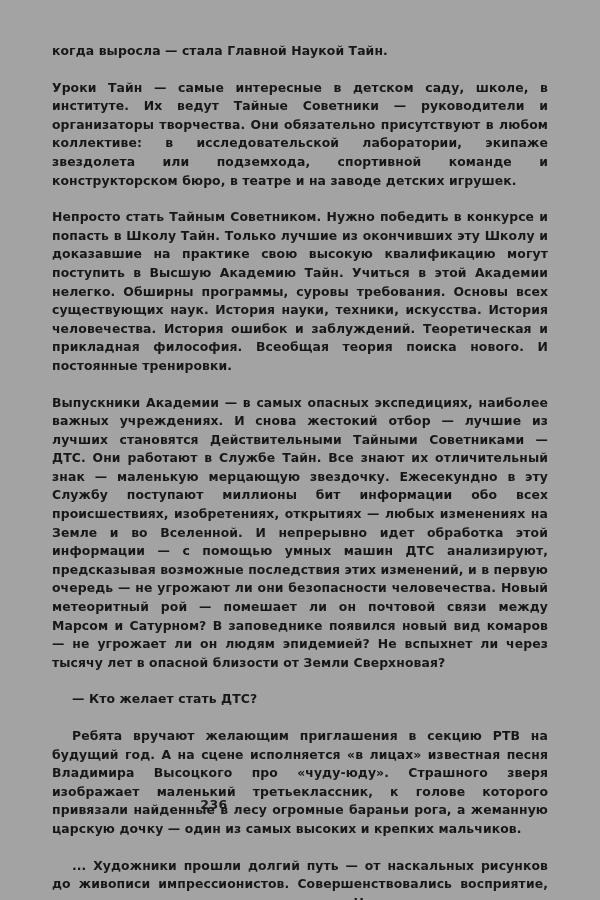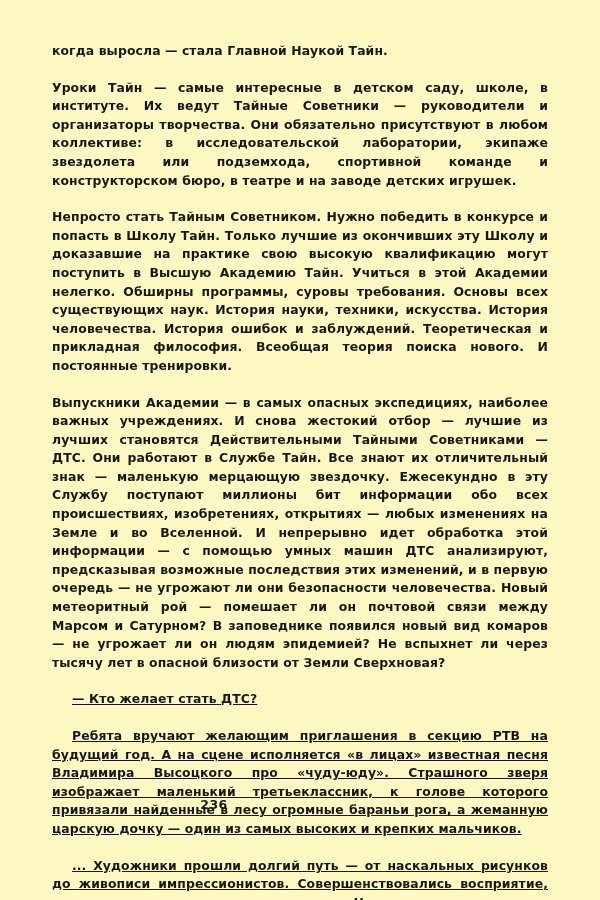--- a/index.html
+++ b/index.html
@@ -13,21 +13,21 @@
     font-family: "Liberation Serif", serif;
     color: #1a1a1a;
     overflow: hidden;
   }
   .page {
     position: relative;
     width: 600px;
     height: 900px;
     box-sizing: border-box;
     padding: 42px 52px 0 52px;
-    background: #fef9c3;
+    background: #a3a3a3;
   }
   .body-text {
     font-family: "DejaVu Sans", sans-serif;
     font-size: 12.4px;
     line-height: 18.6px;
     text-align: justify;
     text-justify: inter-word;
     letter-spacing: 0.1px;
     color: #171717;
     font-weight: 600;
@@ -35,21 +35,20 @@
   .para {
     margin: 0;
     text-align: justify;
     text-align-last: left;
   }
   .para + .para {
     margin-top: 18px;
   }
   .indent {
     text-indent: 20px;
-    text-decoration: underline;
   }
   .page-number {
     position: absolute;
     left: 0;
     right: 0;
     bottom: 88px;
     text-align: center;
     font-family: "DejaVu Sans", sans-serif;
     font-size: 12.5px;
     font-weight: 700;

